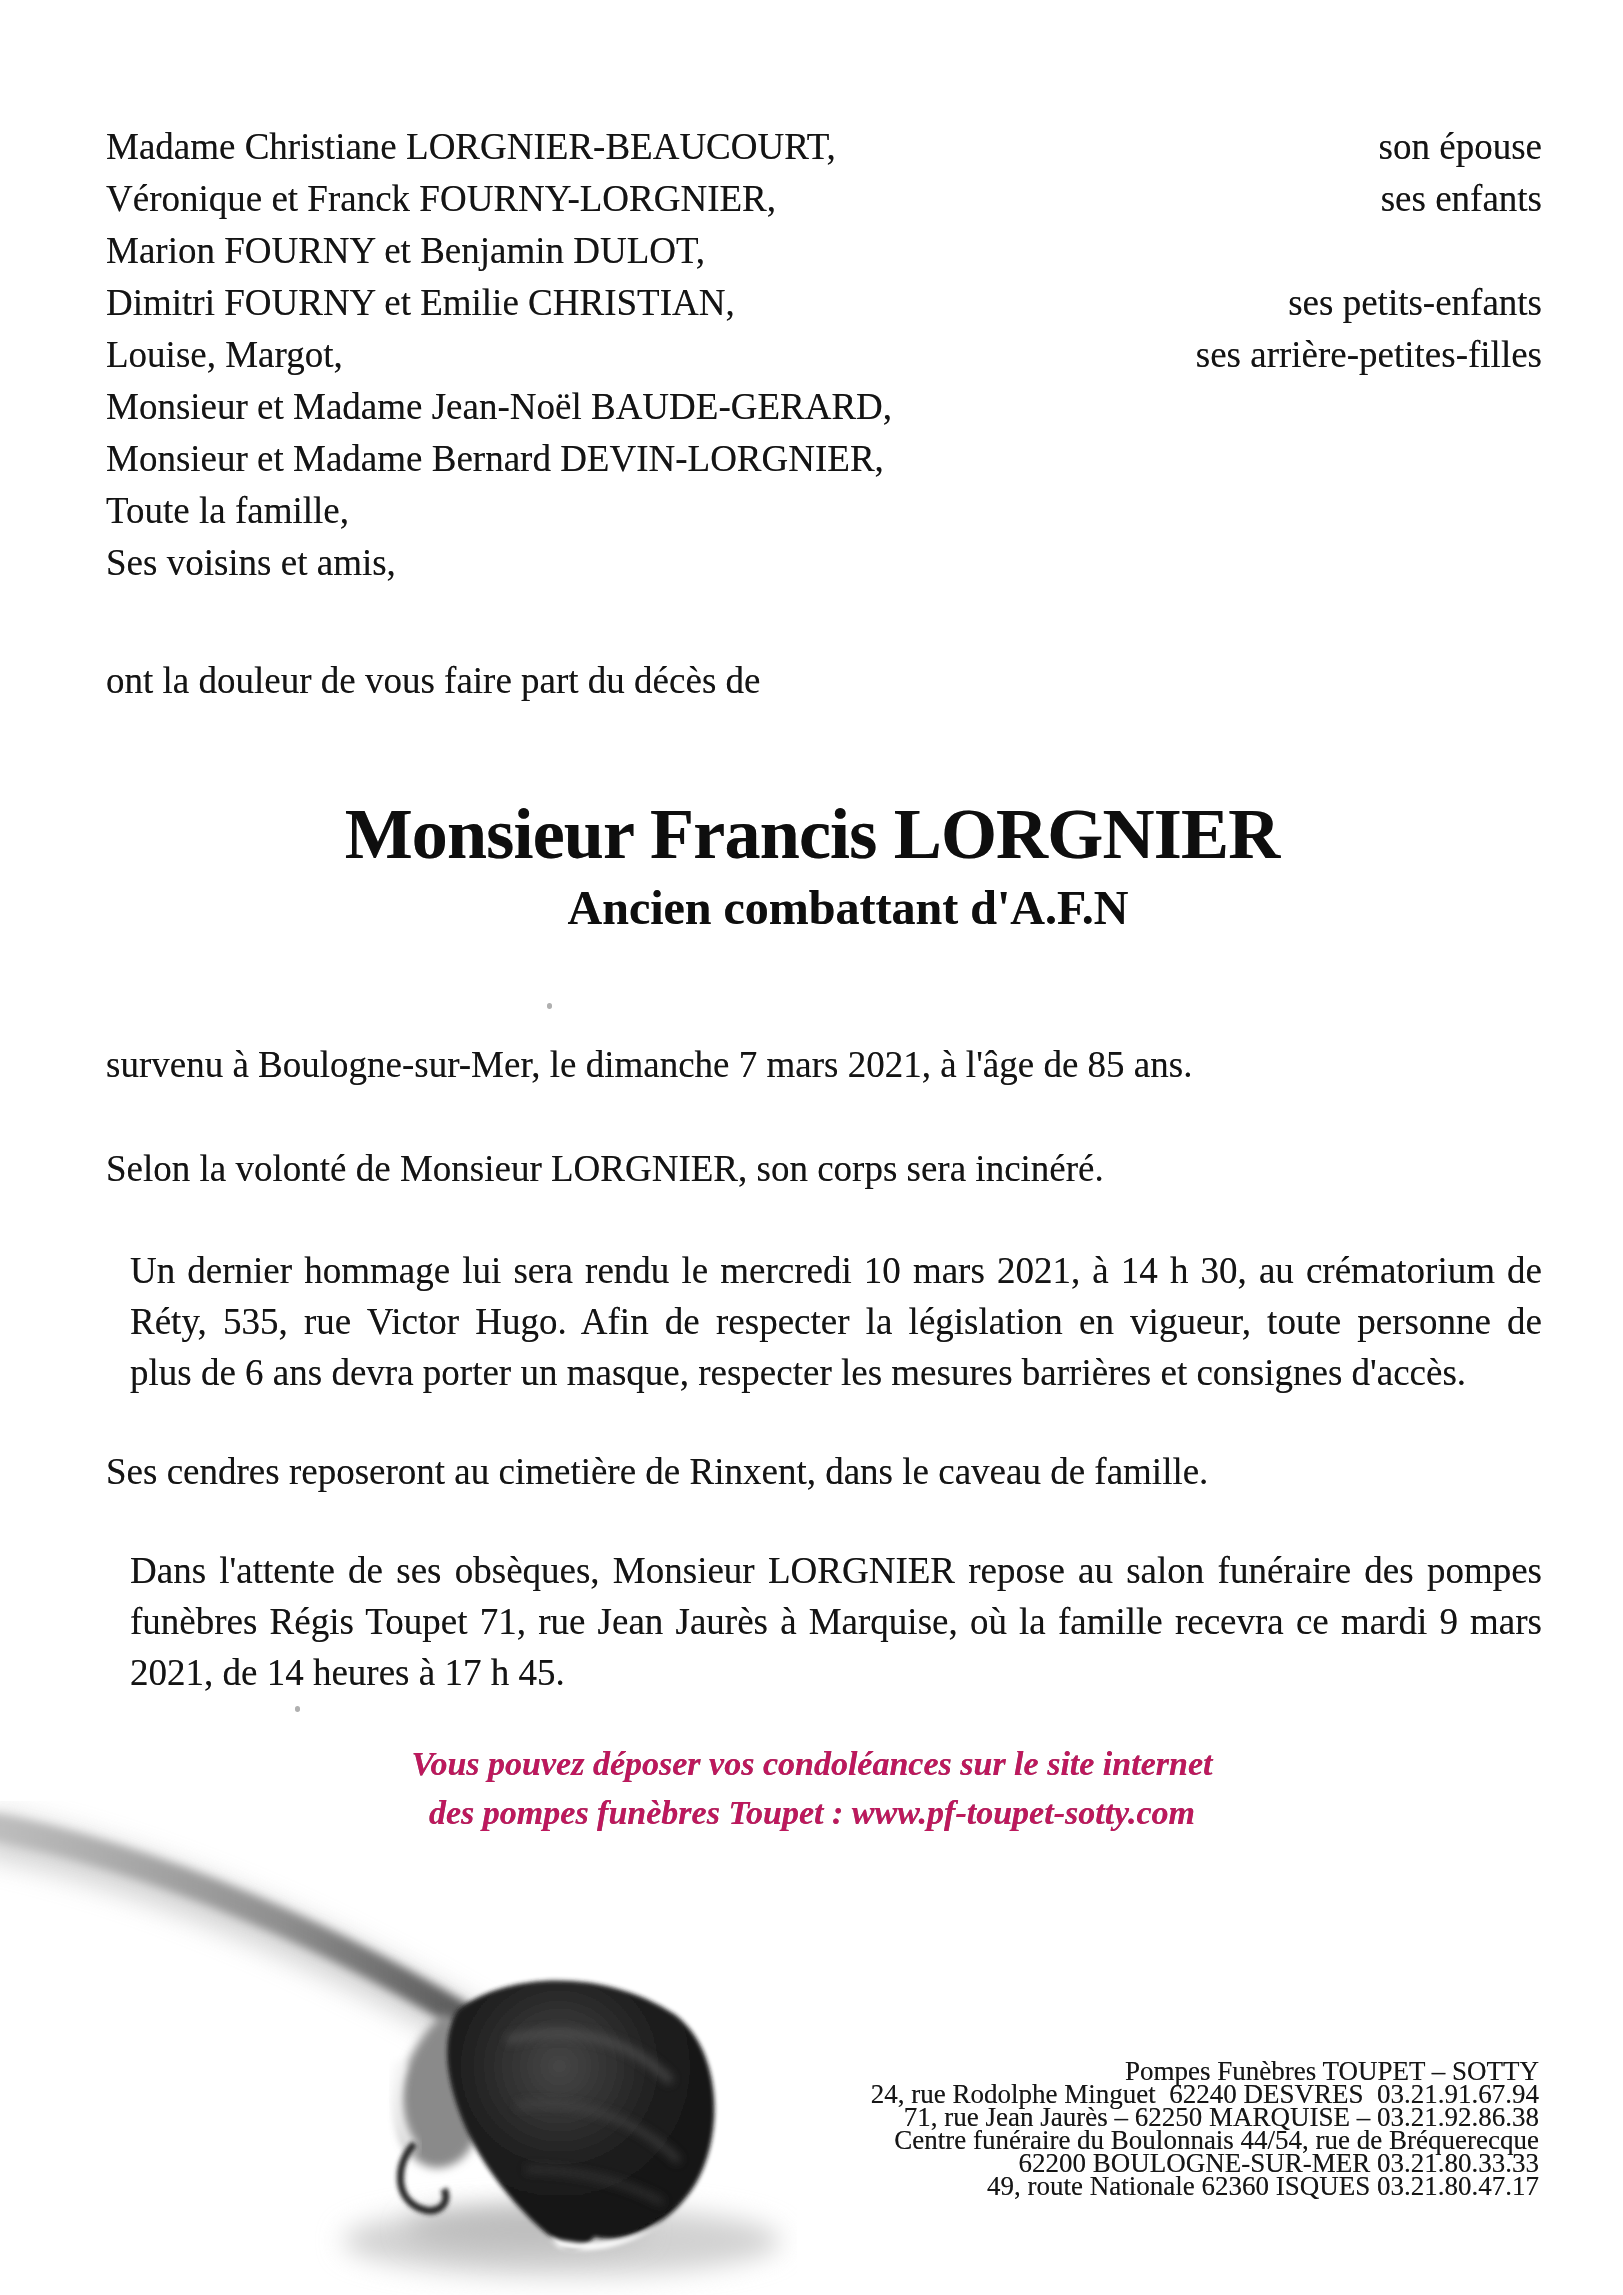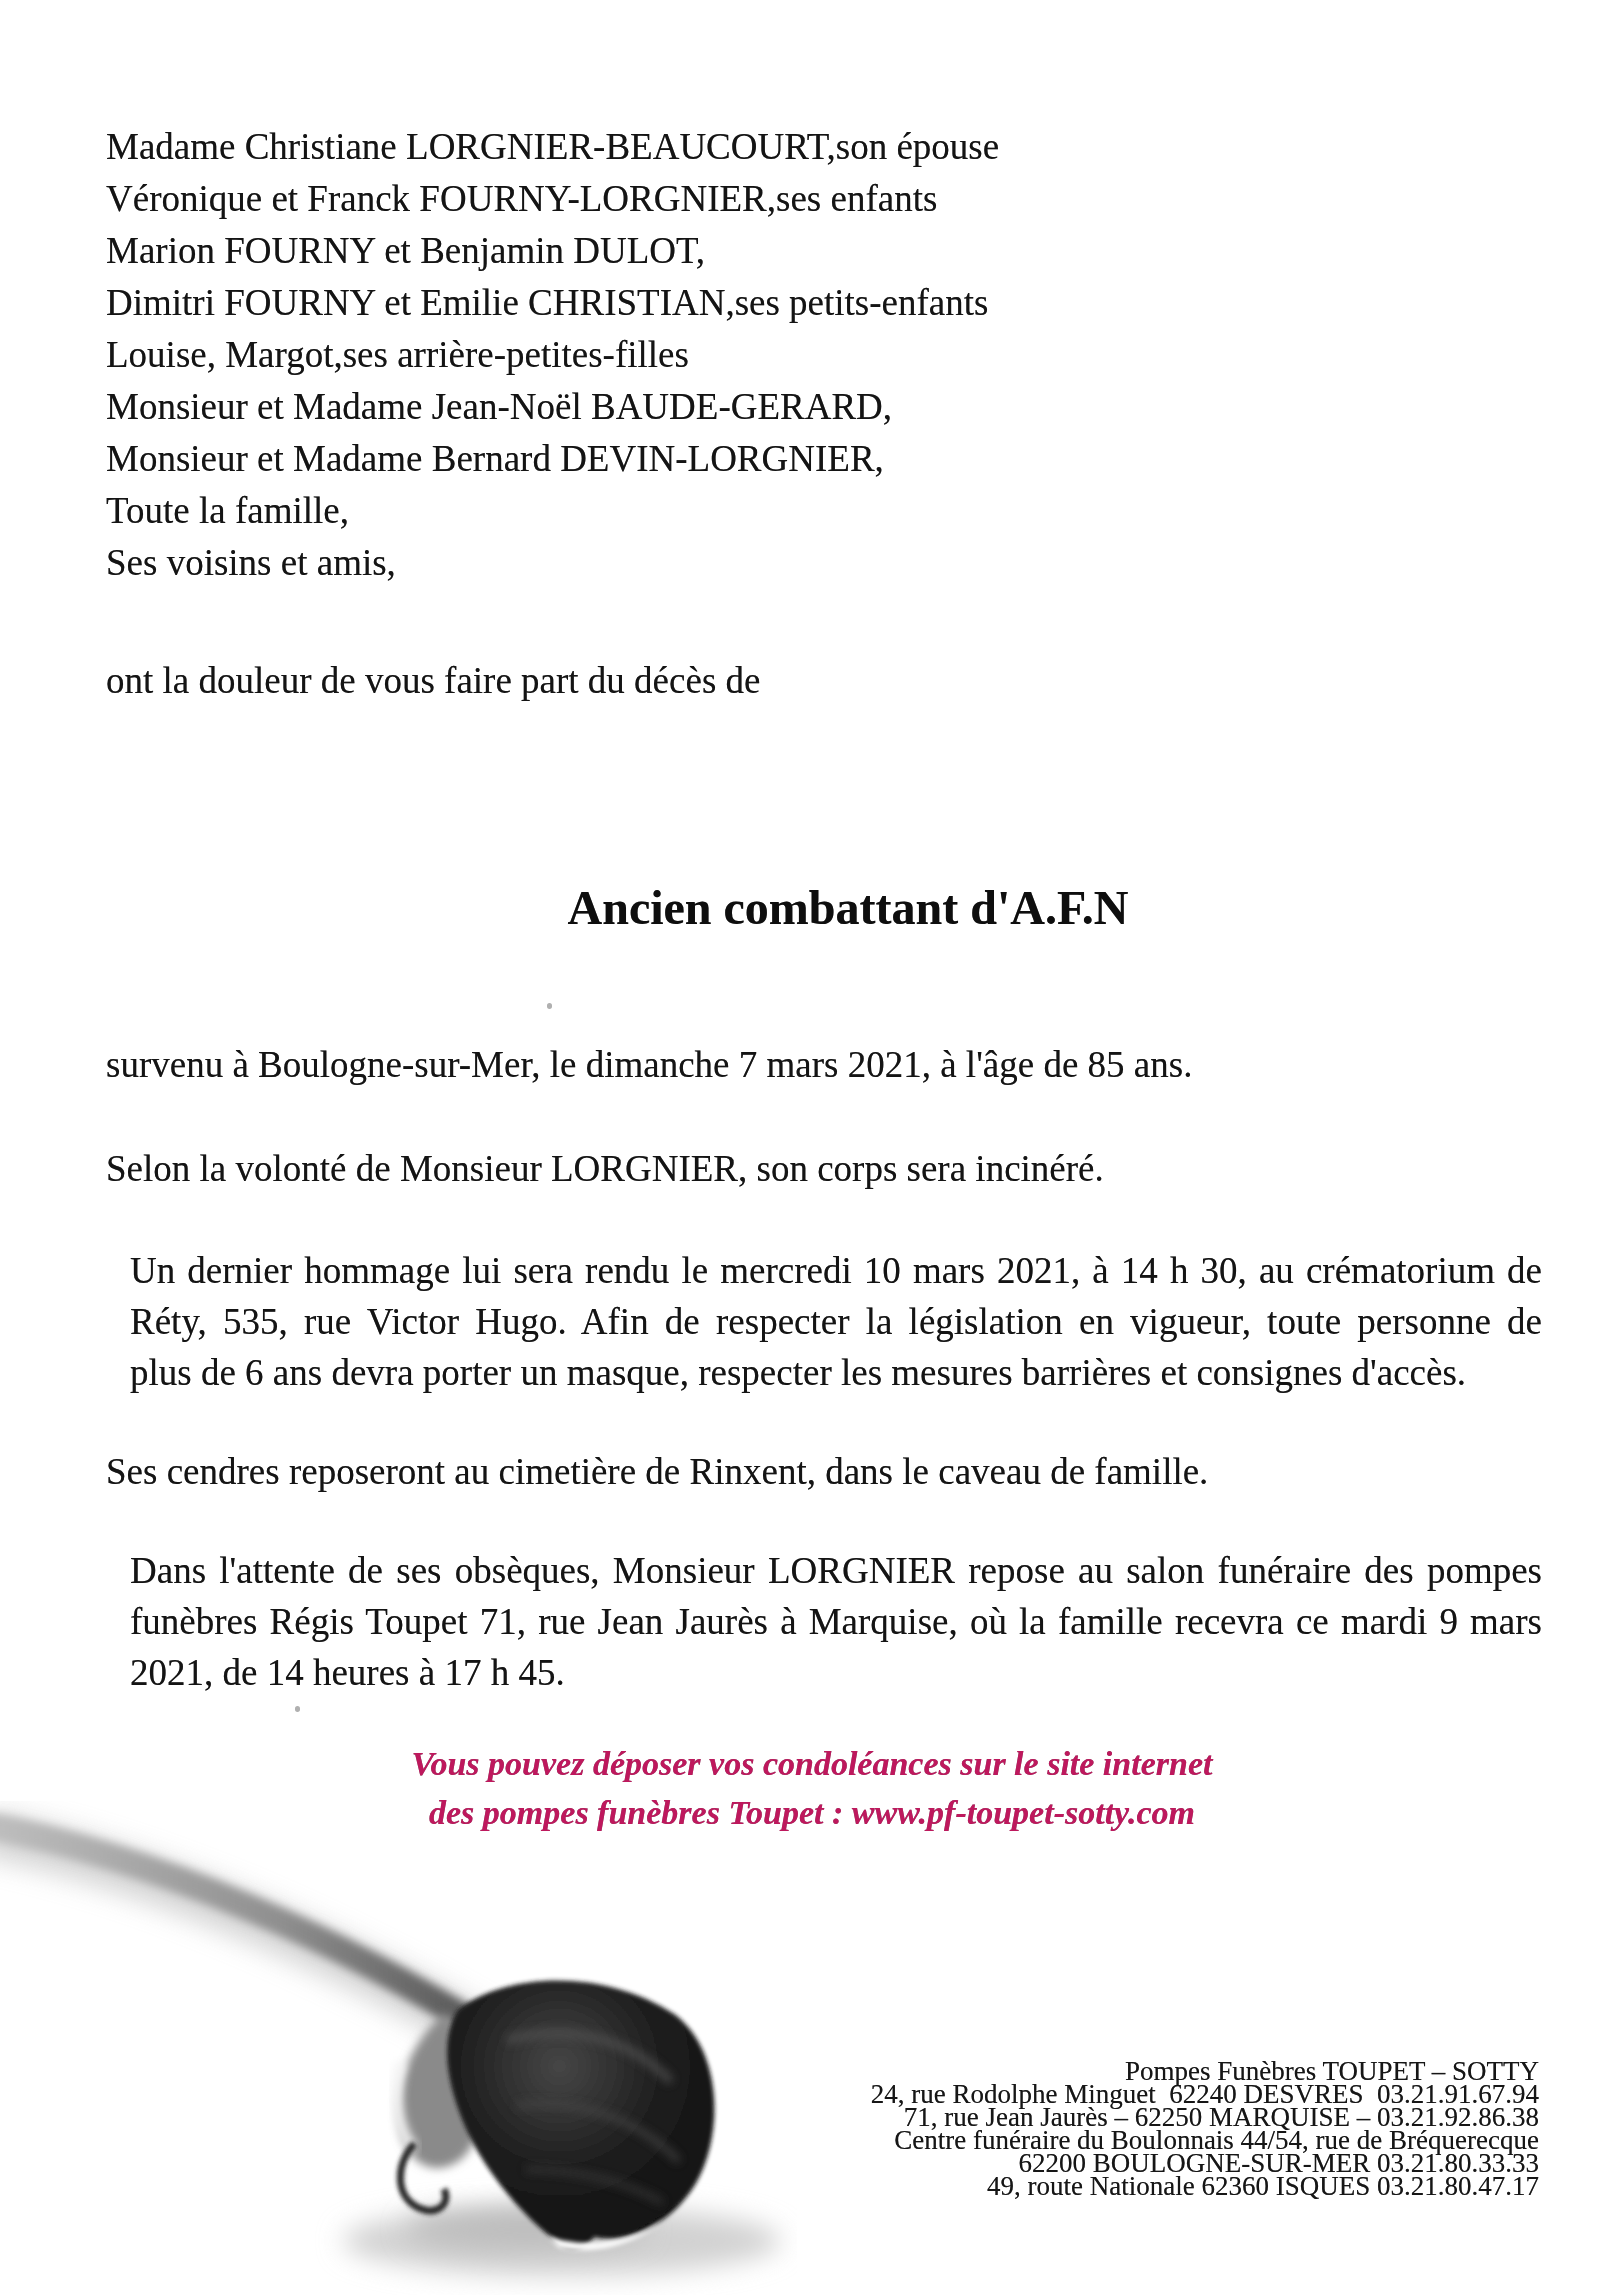--- a/index.html
+++ b/index.html
@@ -15,21 +15,21 @@
   }
 
   
   .family-block {
     position: absolute;
     top: 121px; left: 106px;
     width: 1436px;
     font-size: 37px;
     line-height: 52px;
   }
-  .family-row { display: flex; align-items: baseline; }
+  .family-row { display: flex; justify-content: space-between; align-items: baseline; }
   .family-name { white-space: pre; }
   .family-relation { white-space: pre; text-align: right; }
 
   
   .announce {
     position: absolute;
     top: 655px; left: 106px;
     font-size: 37px; line-height: 52px;
     white-space: pre;
   }
@@ -147,20 +147,21 @@
       <span class="family-relation"></span>
     </div>
     <div class="family-row">
       <span class="family-name">Ses voisins et amis,</span>
       <span class="family-relation"></span>
     </div>
   </div>
 
   <div class="announce">ont la douleur de vous faire part du décès de</div>
 
+  <div class="deceased-name">Monsieur Francis LORGNIER</div>
   <div class="deceased-subtitle">Ancien combattant d'A.F.N</div>
 
   <div class="bodyline p1">survenu à Boulogne-sur-Mer, le dimanche 7 mars 2021, à l'âge de 85 ans.</div>
   <div class="bodyline p2">Selon la volonté de Monsieur LORGNIER, son corps sera incinéré.</div>
 
   <div class="jpara p3">
     <div class="jl">Un dernier hommage lui sera rendu le mercredi 10 mars 2021, à 14 h 30, au crématorium de</div>
     <div class="jl">Réty, 535, rue Victor Hugo. Afin de respecter la législation en vigueur, toute personne de</div>
     <div class="jl jl-last">plus de 6 ans devra porter un masque, respecter les mesures barrières et consignes d'accès.</div>
   </div>

